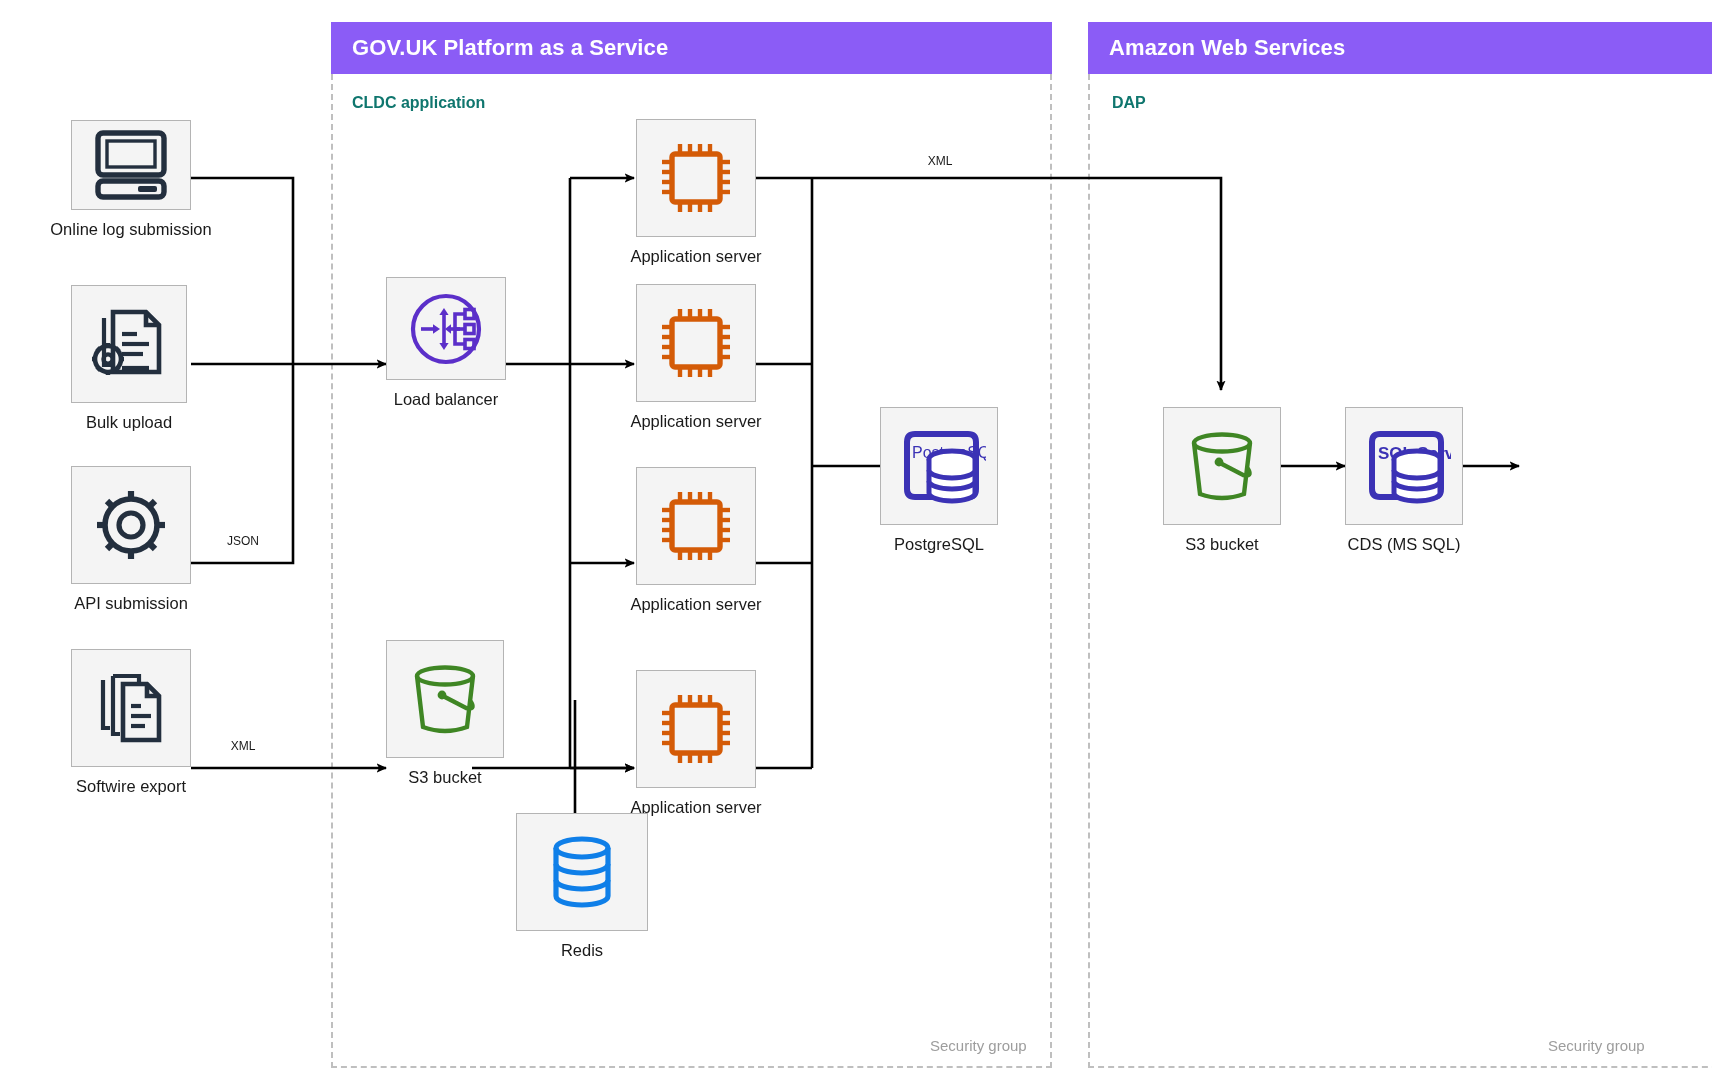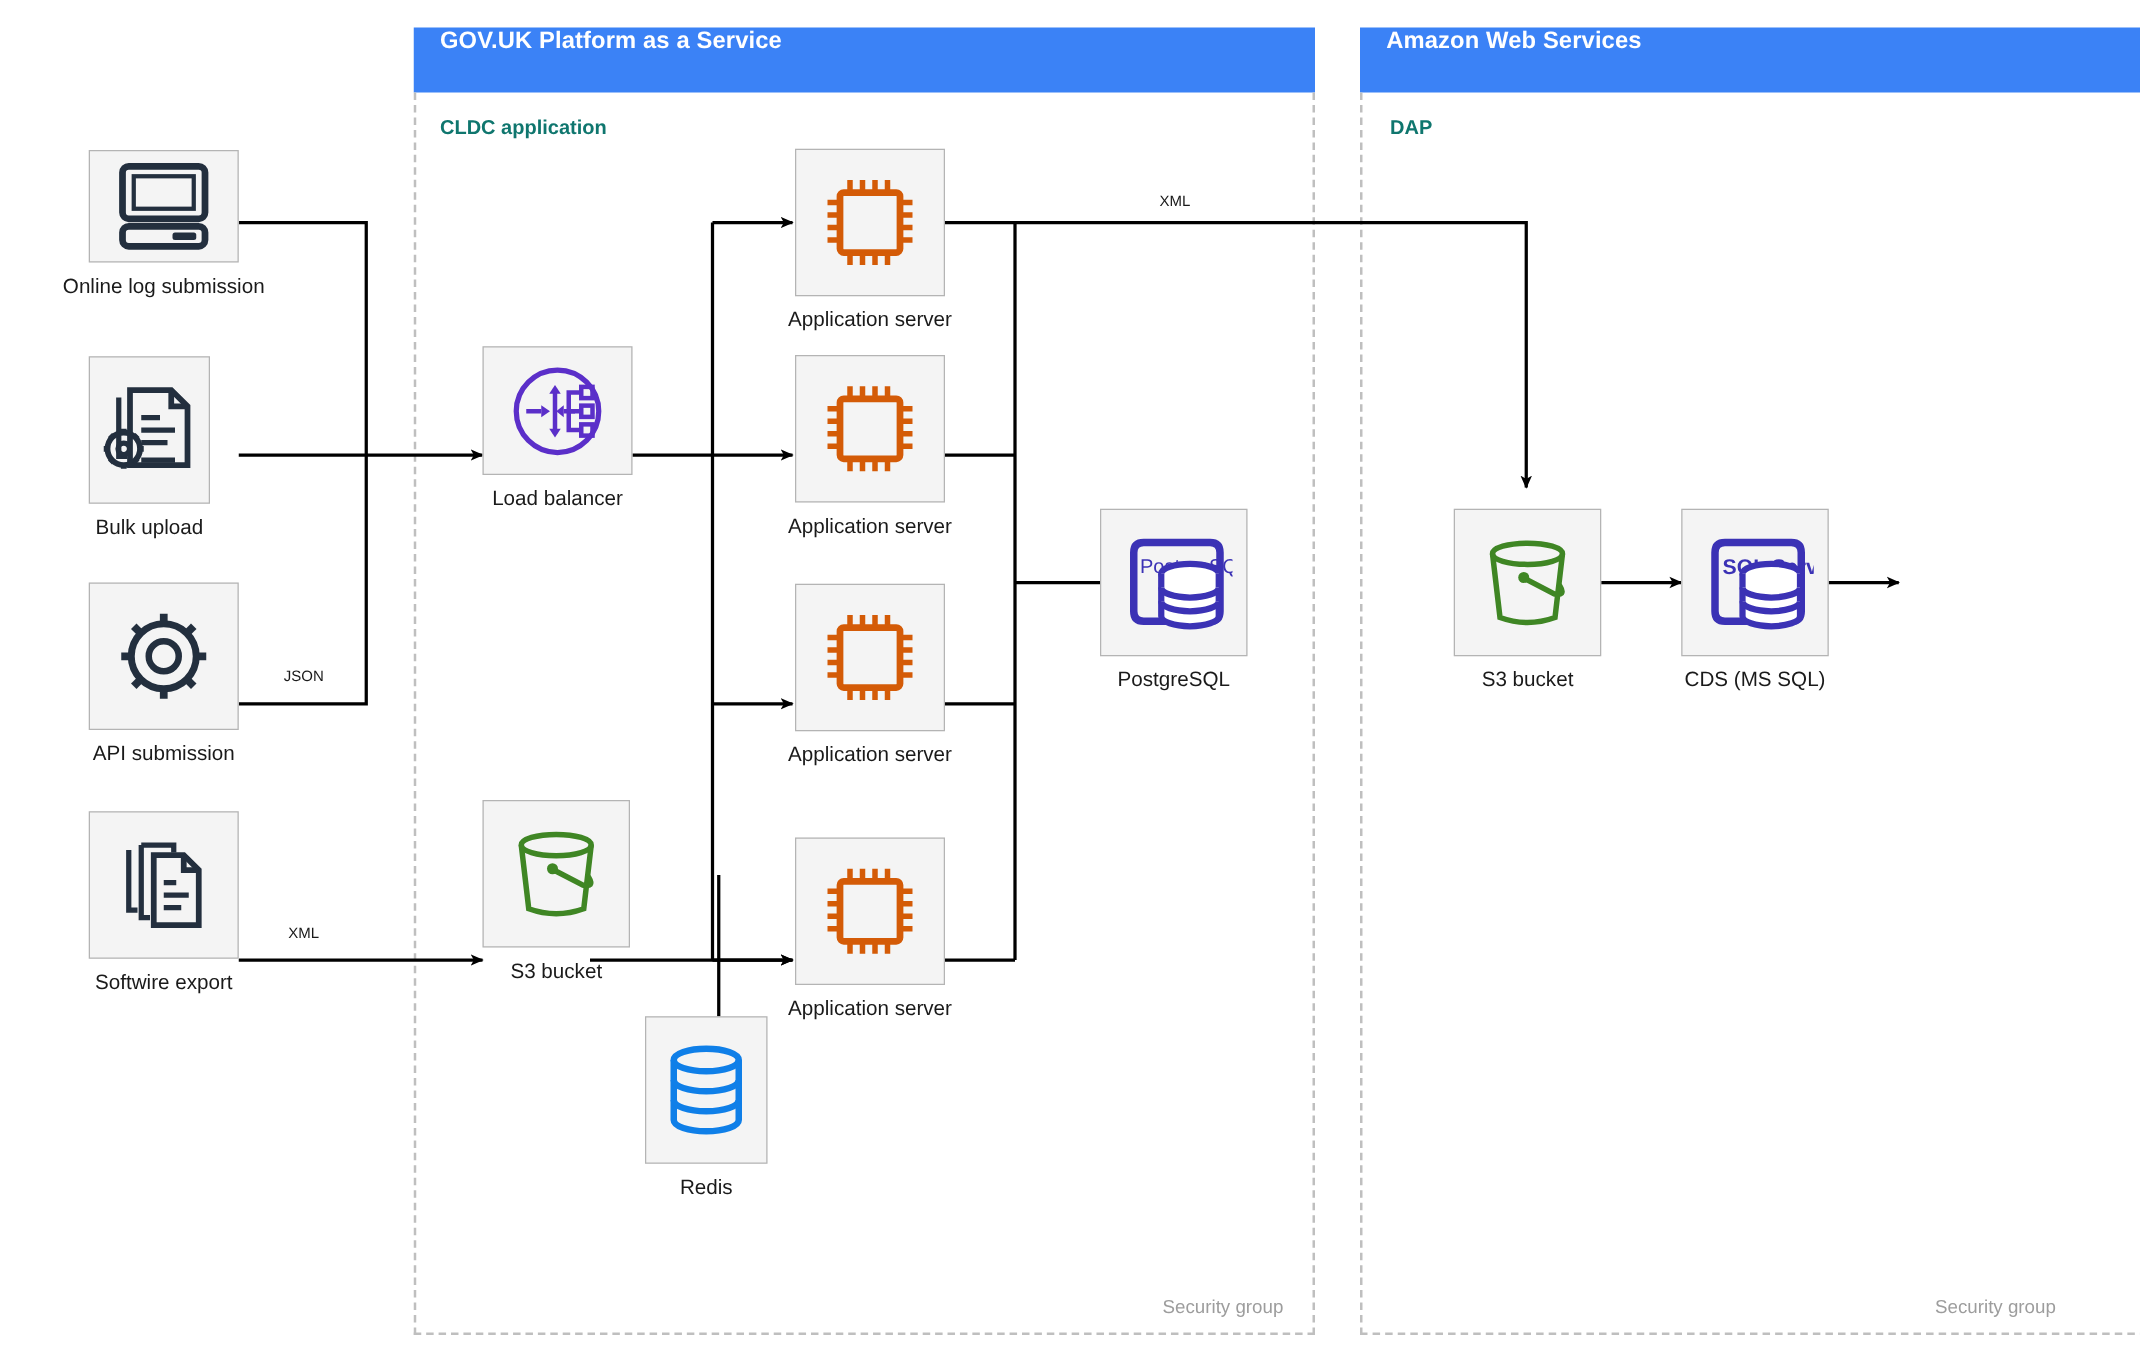--- a/index.html
+++ b/index.html
@@ -18,25 +18,26 @@
   svg.layer {
     position: absolute;
     top: 0; left: 0;
     width: 1712px;
     height: 1082px;
     pointer-events: none;
   }
   
   .group-header {
     position: absolute;
-    background: #3b82f6;
+    background: #8b5cf6;
     color: #ffffff;
     font-weight: bold;
-    font-size: 19px;
+    font-size: 22px;
     display: flex;
+    align-items: center;
     padding-left: 21px;
     letter-spacing: .1px;
   }
   .group-body {
     position: absolute;
     border: 2px dashed #bfbfbf;
     border-top: none;
     background: transparent;
   }
   .group-sublabel {
@@ -146,21 +147,21 @@
       <svg width="78" height="72" viewBox="0 0 78 72">
         <rect x="6" y="4" width="66" height="42" rx="5" fill="none" stroke="#232f3e" stroke-width="5.4"></rect>
         <rect x="15" y="12" width="48" height="26" fill="none" stroke="#232f3e" stroke-width="3.4"></rect>
         <rect x="6" y="52" width="66" height="16" rx="5" fill="none" stroke="#232f3e" stroke-width="5.4"></rect>
         <rect x="46" y="57" width="19" height="6" rx="2" fill="#232f3e"></rect>
       </svg>
     </div>
     <div class="caption">Online log submission</div>
   </div>
 
-  <div class="node" style="left:71px; top:285px; width:97px; height:118px;">
+  <div class="node" style="left:71px; top:285px; width:116px; height:118px;">
     <div class="iconbox">
       <svg width="76" height="76" viewBox="0 0 76 76">
         <path d="M22,6 L55,6 L68,19 L68,66 L22,66 Z" fill="none" stroke="#232f3e" stroke-width="4.6"></path>
         <path d="M55,6 L55,19 L68,19" fill="none" stroke="#232f3e" stroke-width="4.6"></path>
         <path d="M13,12 L13,59 L20,59" fill="none" stroke="#232f3e" stroke-width="4.2"></path>
         <line x1="31" y1="28" x2="46" y2="28" stroke="#232f3e" stroke-width="4.2"></line>
         <line x1="31" y1="38" x2="58" y2="38" stroke="#232f3e" stroke-width="4.2"></line>
         <line x1="31" y1="48" x2="52" y2="48" stroke="#232f3e" stroke-width="4.2"></line>
         <line x1="31" y1="62" x2="58" y2="62" stroke="#232f3e" stroke-width="4.2"></line>
         <g transform="translate(18,56)">
@@ -377,21 +378,21 @@
       <svg width="82" height="80" viewBox="0 0 82 80">
         <ellipse cx="41" cy="17" rx="28" ry="8.5" fill="none" stroke="#3f8624" stroke-width="4.4"></ellipse>
         <path d="M13,17 L19,68 Q41,76 63,68 L69,17" fill="none" stroke="#3f8624" stroke-width="4.4"></path>
         <path d="M39,37 L62,49 Q72,51 67,43" fill="none" stroke="#3f8624" stroke-width="4.4" stroke-linecap="round"></path>
         <circle cx="38" cy="36" r="4.4" fill="#3f8624"></circle>
       </svg>
     </div>
     <div class="caption">S3 bucket</div>
   </div>
 
-  <div class="node" style="left:516px; top:813px; width:98px; height:118px;">
+  <div class="node" style="left:516px; top:813px; width:132px; height:118px;">
     <div class="iconbox">
       <svg width="66" height="76" viewBox="0 0 66 76">
         <g fill="none" stroke="#0f7fe8" stroke-width="5.2">
           <ellipse cx="33" cy="14" rx="26" ry="9"></ellipse>
           <path d="M7,14 L7,62 A26,9 0 0 0 59,62 L59,14"></path>
           <path d="M7,30 A26,9 0 0 0 59,30"></path>
           <path d="M7,46 A26,9 0 0 0 59,46"></path>
         </g>
       </svg>
     </div>

